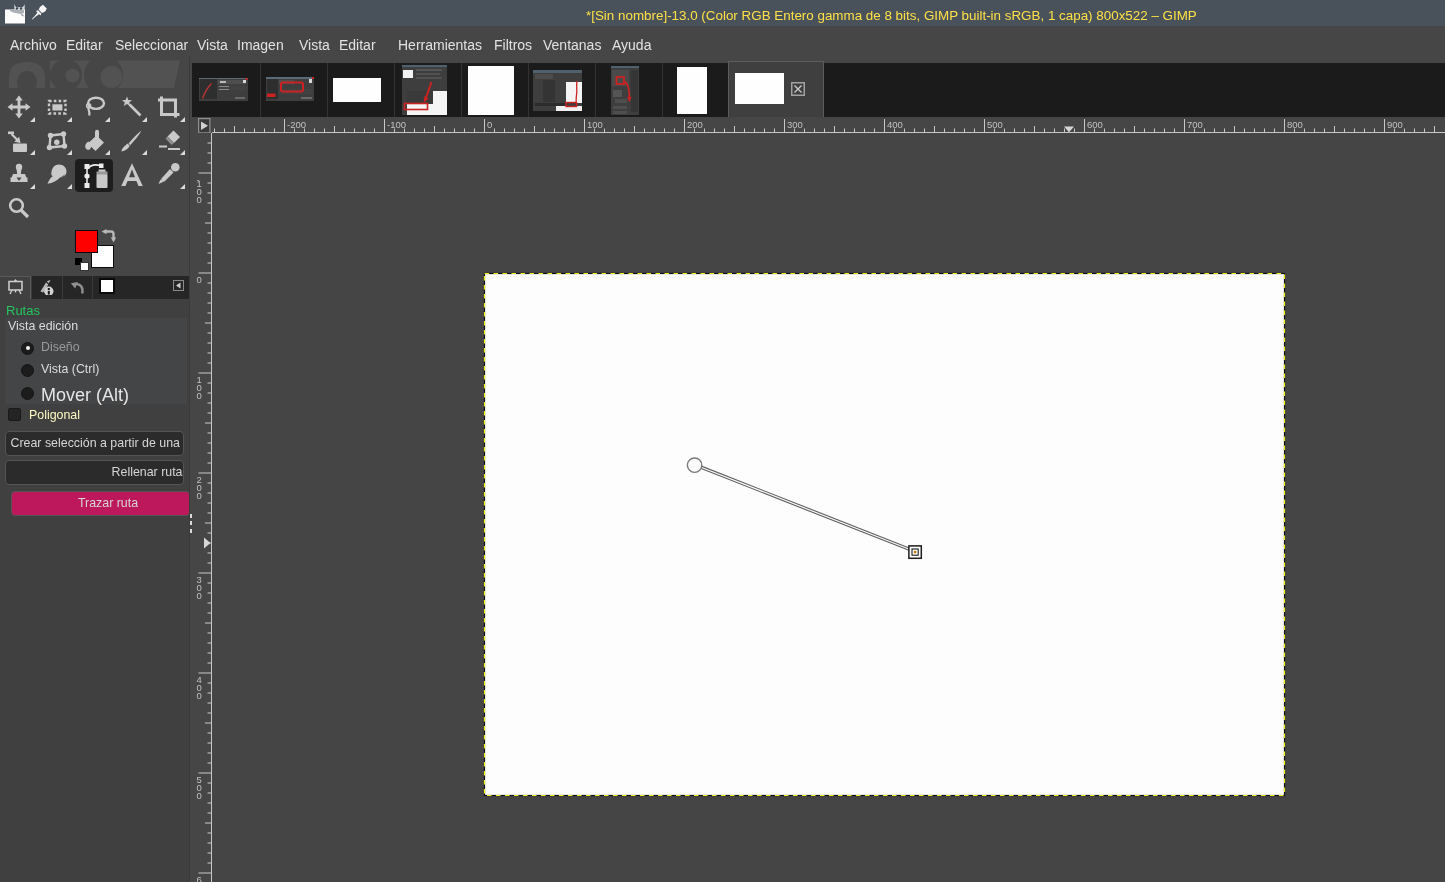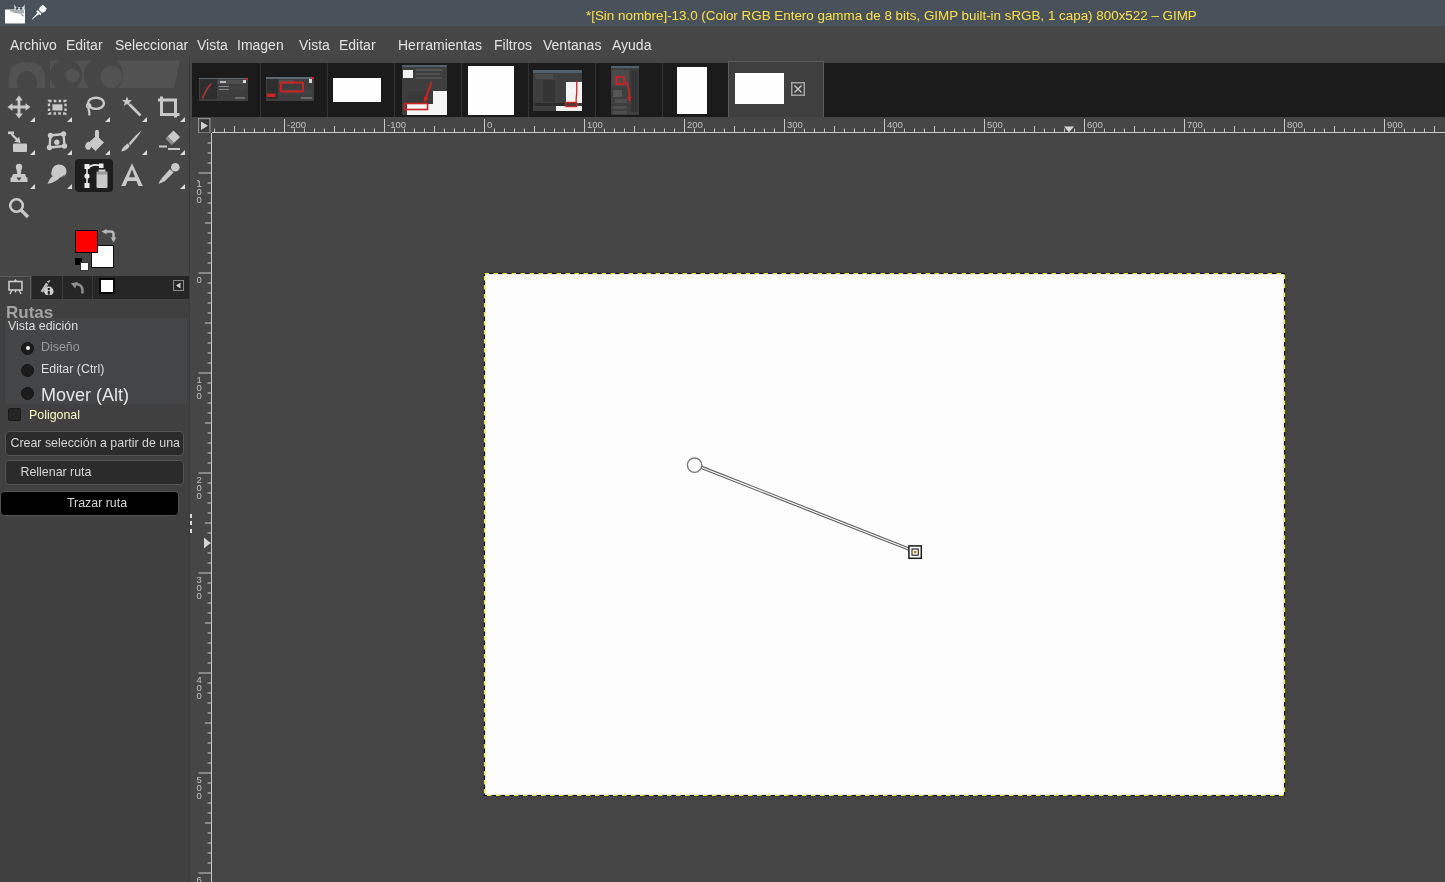--- a/index.html
+++ b/index.html
@@ -201,39 +201,39 @@
 <svg class="ab" style="left:68px;top:278px" width="17" height="17" viewBox="0 0 17 17">
 <path d="M14.2 15.5 C15.5 9.5 12.5 5.5 7 6.2" fill="none" stroke="#8f8f8f" stroke-width="2.5"></path>
 <polygon points="2.8,5.2 9.8,4 7.2,10.6" fill="#8f8f8f"></polygon>
 </svg>
 <div class="ab" style="left:98.5px;top:278px;width:16px;height:16px;background:#fff;border:2px solid #0a0a0a;box-sizing:border-box"></div>
 <svg class="ab" style="left:173px;top:280px" width="11" height="11" viewBox="0 0 11 11">
 <rect x="0.5" y="0.5" width="10" height="10" fill="none" stroke="#8a8a8a"></rect>
 <polygon points="7.5,2.5 7.5,8.5 3,5.5" fill="#cfcfcf"></polygon>
 </svg>
 <div class="ab" style="left:0;top:299px;width:189px;height:583px;background:#404040"></div>
-<div class="ab" style="left:6px;top:303px;font-weight:bold;font-size:17px;color:#a3a3a3;white-space:nowrap">Rutas</div>
+<div class="ab" style="left:6px;top:303px;font-weight:normal;font-size:13px;color:#22c55e;white-space:nowrap">Rutas</div>
 <div class="ab" style="left:4.5px;top:317.5px;width:182px;height:86px;background:#444546"></div>
 <div class="ab" style="left:8px;top:318.5px;font-size:12.4px;color:#dcdcdc;white-space:nowrap">Vista edición</div>
 <div class="ab" style="left:21px;top:341.5px;width:11px;height:11px;border-radius:50%;background:#1c1c1c;border:1px solid #141414"></div>
 <div class="ab" style="left:25.5px;top:346px;width:4px;height:4px;border-radius:50%;background:#f2f2f2"></div>
 <div class="ab" style="left:41px;top:339.5px;font-size:12.4px;color:#9a9a9a;white-space:nowrap">Diseño</div>
 <div class="ab" style="left:21px;top:364.0px;width:11px;height:11px;border-radius:50%;background:#1c1c1c;border:1px solid #141414"></div>
-<div class="ab" style="left:41px;top:362px;font-size:12.4px;color:#dcdcdc;white-space:nowrap">Editar (Ctrl)</div>
+<div class="ab" style="left:41px;top:362px;font-size:12.4px;color:#dcdcdc;white-space:nowrap">Vista (Ctrl)</div>
 <div class="ab" style="left:21px;top:386.5px;width:11px;height:11px;border-radius:50%;background:#1c1c1c;border:1px solid #141414"></div>
 <div class="ab" style="left:41px;top:384.5px;font-size:18px;color:#e5e5e5;white-space:nowrap">Mover (Alt)</div>
 <div class="ab" style="left:8px;top:408px;width:11px;height:11px;background:#242424;border:1px solid #191919;border-radius:2px"></div>
 <div class="ab" style="left:29px;top:407.5px;font-size:12.4px;color:#fef9c3;white-space:nowrap">Poligonal</div>
 <div class="ab" style="left:4.5px;top:430.5px;width:179px;height:25px;background:#2b2b2b;border:1px solid #545454;border-radius:4px;box-sizing:border-box;overflow:hidden">
     <div style="margin-left:5px;margin-top:4.0px;font-size:12.4px;color:#d6d6d6;white-space:nowrap">Crear selección a partir de una ru</div>
   </div>
 <div class="ab" style="left:4.5px;top:460px;width:179px;height:25px;background:#2b2b2b;border:1px solid #545454;border-radius:4px;box-sizing:border-box;overflow:hidden">
-    <div style="text-align:left;padding-left:15px;margin-top:4.0px;font-size:12.4px;color:#d6d6d6;white-space:nowrap">Rellenar ruta</div>
-  </div>
-<div class="ab" style="left:0;top:490.5px;width:179px;height:25px;background:#000000;border:1px solid #545454;border-radius:4px;box-sizing:border-box;overflow:hidden">
+    <div style="text-align:right;padding-left:15px;margin-top:4.0px;font-size:12.4px;color:#d6d6d6;white-space:nowrap">Rellenar ruta</div>
+  </div>
+<div class="ab" style="left:11px;top:490.5px;width:179px;height:25px;background:#be185d;border:1px solid #545454;border-radius:4px;box-sizing:border-box;overflow:hidden">
     <div style="text-align:center;padding-left:15px;margin-top:4.0px;font-size:12.4px;color:#d6d6d6;white-space:nowrap">Trazar ruta</div>
   </div>
 <div class="ab" style="left:188.5px;top:57px;width:1px;height:825px;background:#3a3a3a"></div>
 <div class="ab" style="left:189.8px;top:514px;width:2.2px;height:4.2px;background:#dadada"></div>
 <div class="ab" style="left:189.8px;top:521.3px;width:2.2px;height:4.2px;background:#dadada"></div>
 <div class="ab" style="left:189.8px;top:528.5px;width:2.2px;height:4.2px;background:#dadada"></div>
 <div class="ab" style="left:192px;top:63px;width:1253px;height:54px;background:#1b1b1b"></div>
 <div class="ab" style="left:260px;top:63px;width:1px;height:54px;background:#333333"></div>
 <div class="ab" style="left:327px;top:63px;width:1px;height:54px;background:#333333"></div>
 <div class="ab" style="left:394px;top:63px;width:1px;height:54px;background:#333333"></div>

